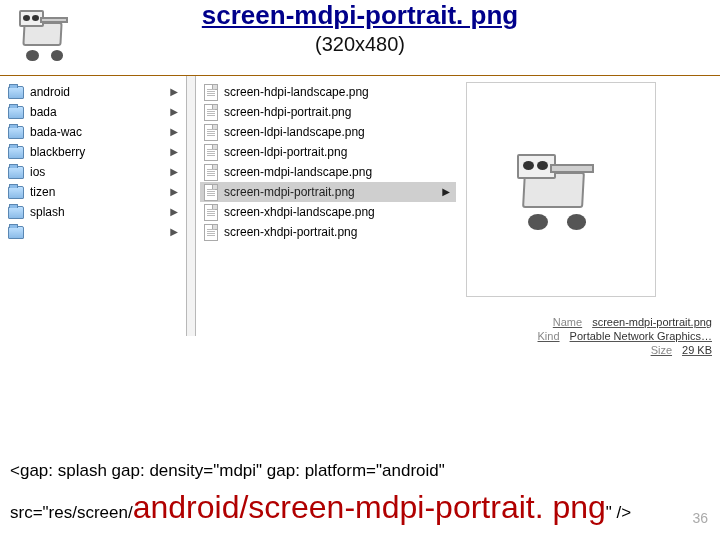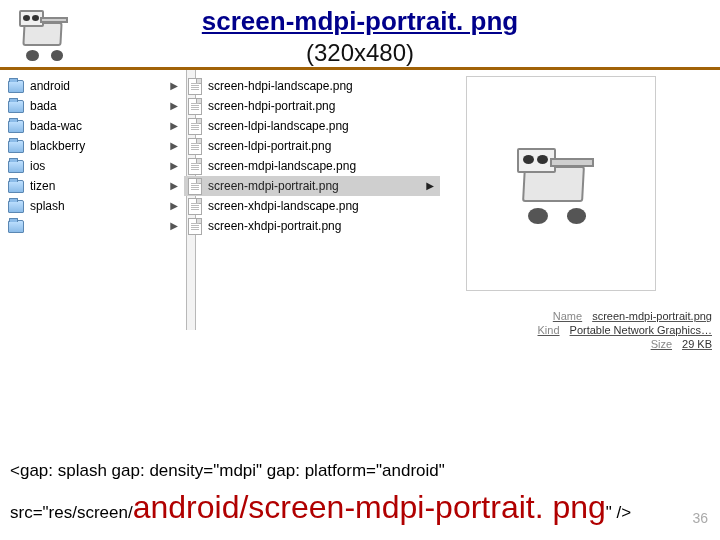--- a/index.html
+++ b/index.html
@@ -1,28 +1,28 @@
 <!DOCTYPE html>
 <html><head>
 <meta charset="utf-8">
 <style>
   * { box-sizing: border-box; margin: 0; padding: 0; }
   html, body { width: 720px; height: 540px; font-family: Arial, Helvetica, sans-serif; background: #fff; color: #000; }
   .page { position: relative; width: 720px; height: 540px; }
 
-  .header { position: relative; text-align: center; padding-top: 6px; }
+  .header { position: relative; text-align: center; padding-top: 0; }
   .header-icon { position: absolute; left: 12px; top: 4px; width: 70px; height: 60px; }
   .title { font-size: 26px; font-weight: bold; text-decoration: underline; color: #00008b; }
-  .subtitle { font-size: 24px; color: #111; margin-top: 2px; }
+  .subtitle { font-size: 20px; color: #111; margin-top: 2px; }
 
-  .finder { position: relative; margin-top: 0; height: 270px; border-top: 3px solid #a16207; }
+  .finder { position: relative; margin-top: 19px; height: 270px; border-top: 1px solid #a16207; }
   .col { position: absolute; top: 6px; height: 240px; }
   .col-left { left: 4px; width: 180px; }
   .col-left-divider { position: absolute; left: 186px; top: 0; width: 10px; height: 260px; border-left: 1px solid #b8b8b8; border-right: 1px solid #b8b8b8; background: #f3f3f3; }
-  .col-mid { left: 184px; width: 256px; }
+  .col-mid { left: 200px; width: 256px; }
   .col-right { left: 458px; right: 4px; }
 
   .row { display: flex; align-items: center; height: 20px; font-size: 12px; line-height: 20px; padding-left: 4px; }
   .folder-icon { width: 16px; height: 13px; background: linear-gradient(#bfe1ff,#8bbbe8); border: 1px solid #5a87b3; border-radius: 2px 2px 1px 1px; margin-right: 6px; position: relative; }
   .folder-icon::before { content:""; position:absolute; top:-3px; left:0; width:7px; height:3px; background:#8bbbe8; border:1px solid #5a87b3; border-bottom:none; border-radius:1px 1px 0 0; }
   .file-icon { width: 14px; height: 17px; background: #fff; border: 1px solid #aaa; margin-right: 6px; position: relative; }
   .file-icon::before { content:""; position:absolute; top:0; right:0; width:4px; height:4px; background:#ddd; border-left:1px solid #aaa; border-bottom:1px solid #aaa; }
   .file-icon::after { content:""; position:absolute; left:2px; right:2px; top:4px; height:7px; background: repeating-linear-gradient(#bbb,#bbb 1px,transparent 1px,transparent 2px); }
   .chev { margin-left: auto; margin-right: 6px; color: #555; font-size: 10px; }
   .row.selected { background: #cfcfcf; color:#222; }

